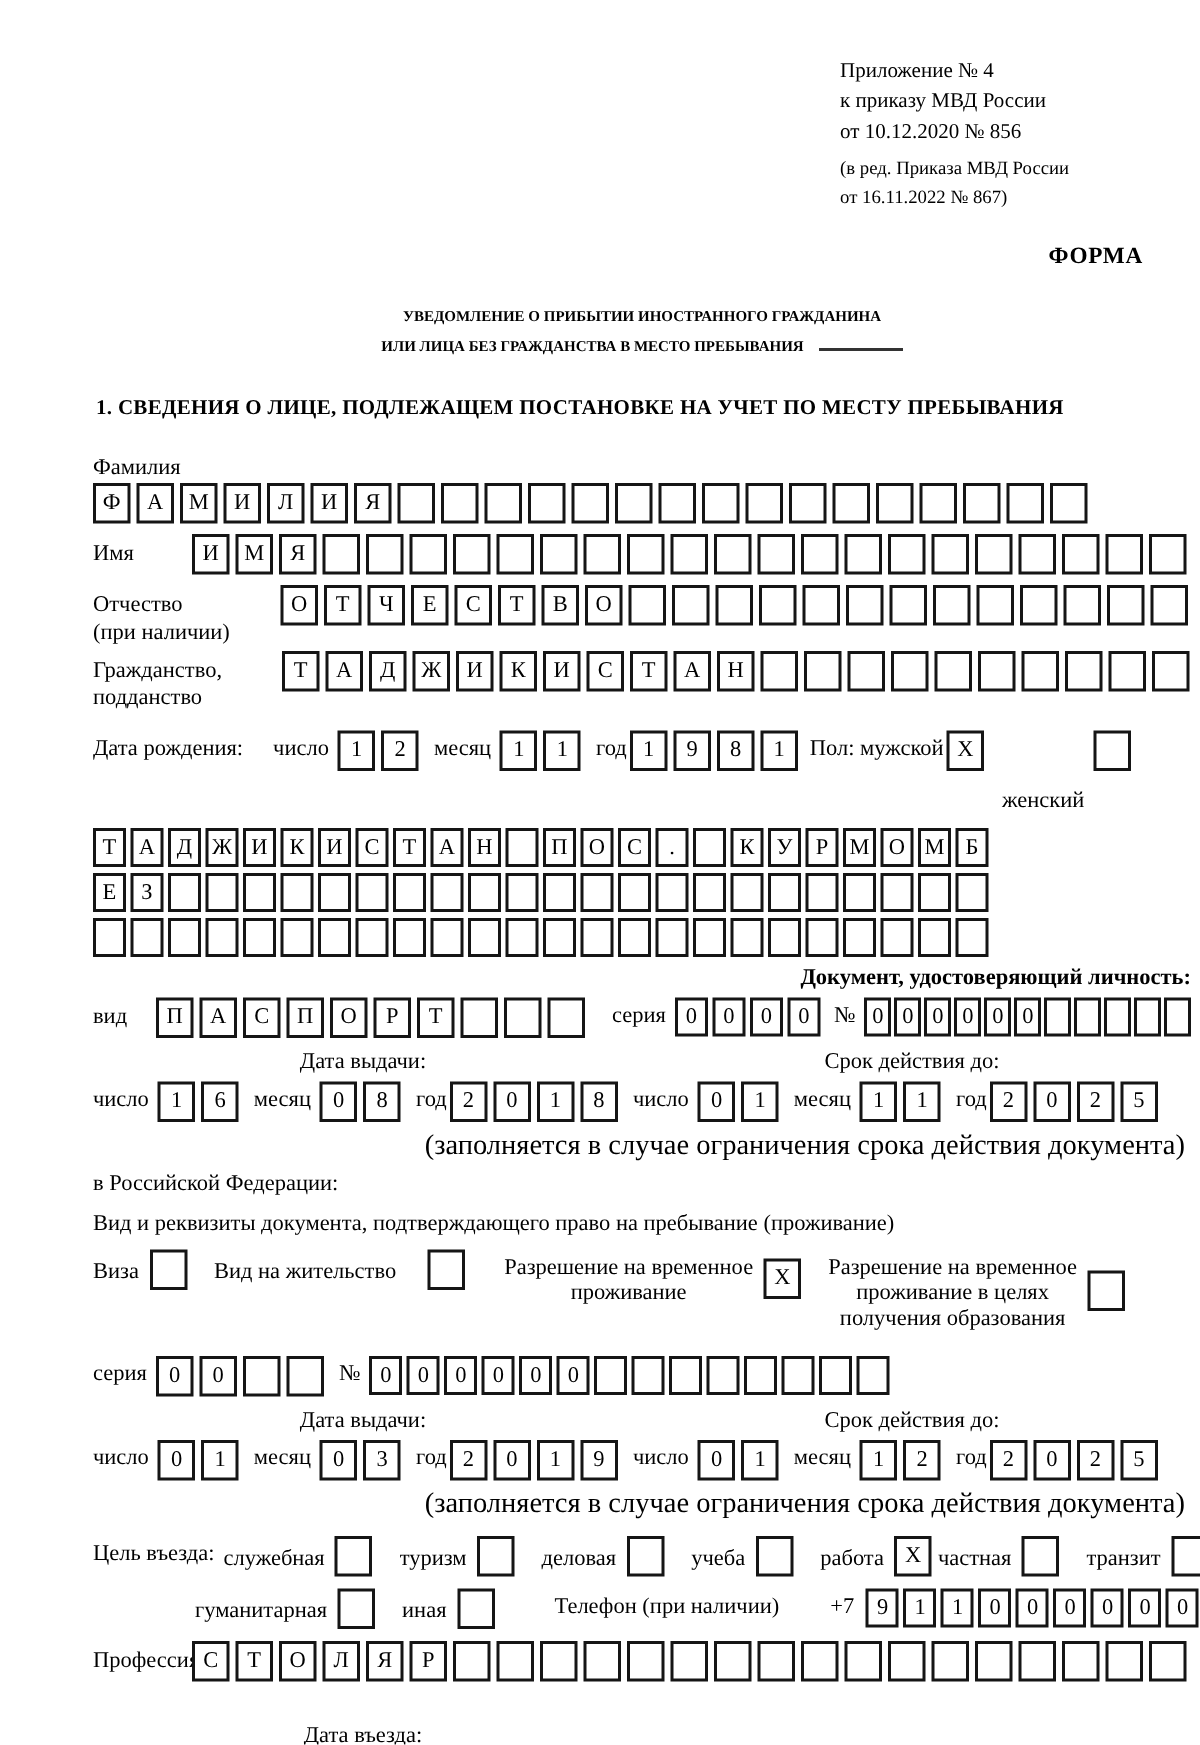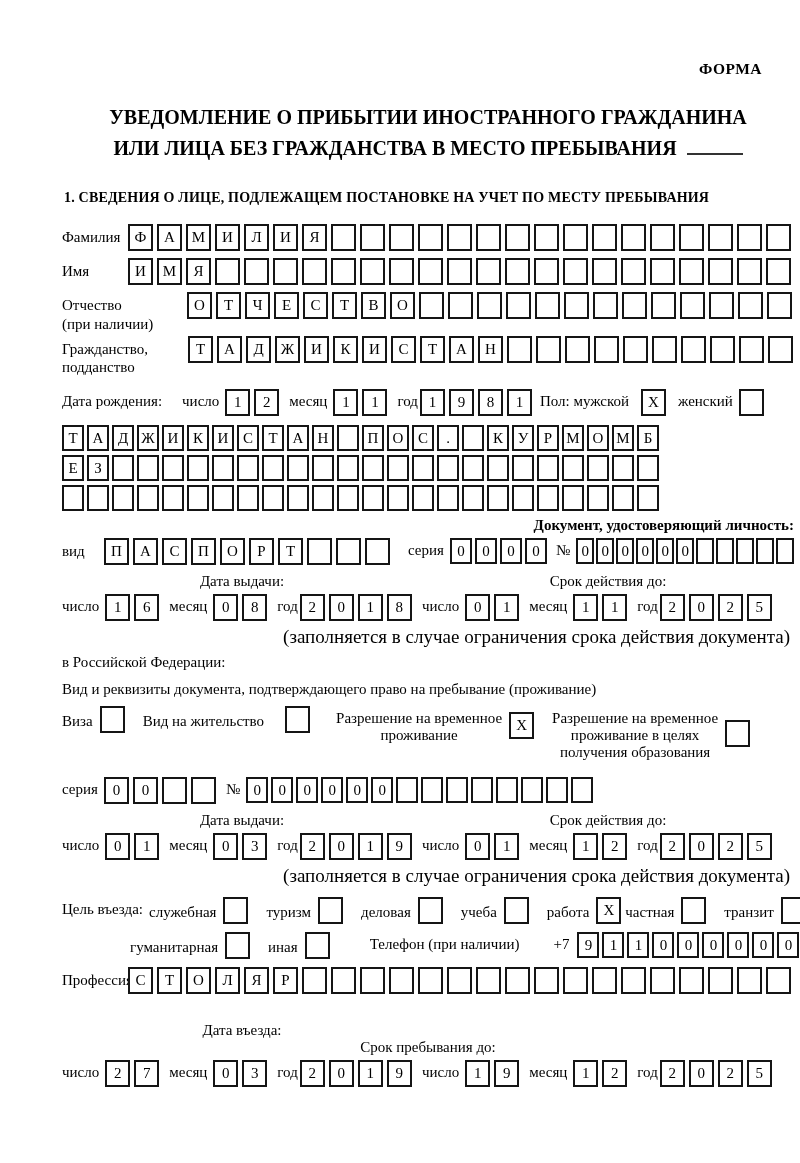--- a/index.html
+++ b/index.html
@@ -10,21 +10,21 @@
     color: #000; font-size: 15px;
   }
   .page { padding: 38px 6px 0 62px; }
 
   
   .hdr-note { margin-left: 498px; line-height: 1.45; font-size: 14px; }
   .hdr-note .sub { font-size: 12.5px; margin-top: 4px; line-height: 1.5; }
   .forma { text-align: right; padding-right: 32px; font-weight: bold; font-size: 15.5px; margin-top: 22px; letter-spacing: .5px; }
 
   
-  .title { text-align: center; font-weight: bold; font-size: 20px; margin-top: 24px; line-height: 1.55; }
+  .title { text-align: center; font-weight: bold; font-size: 10px; margin-top: 24px; line-height: 1.55; }
   .blank-line { display: inline-block; width: 56px; border-bottom: 2px solid #333; height: 14px; margin-left: 10px; }
   .sec-head { font-weight: bold; font-size: 14px; margin-top: 26px; margin-left: 2px; letter-spacing: .2px; }
 
   
   .row { display: flex; align-items: flex-start; margin-top: 7px; }
   .lbl { flex: none; line-height: 1.25; padding-top: 4px; white-space: pre-line; }
   .cells { display: inline-flex; flex: none; }
   .cellcol { display: flex; flex-direction: column; }
   .cellcol .cells { margin-bottom: 4px; }
   .cell {
@@ -57,32 +57,41 @@
   .opt .txt { padding-top: 4px; margin-right: 7px; white-space: pre-line; }
   .opt .txt.ctr { text-align: center; }
   .optrow { display: flex; align-items: flex-start; margin-top: 14px; }
   .gap14 { width: 14px; flex: none; } .gap22 { width: 22px; flex: none; } .gap30 { width: 30px; flex: none; }
 </style>
 </head>
 <body>
 
 <div class="page">
 
+  <div class="hdr-note">
+    <div>Приложение № 4</div>
+    <div>к приказу МВД России</div>
+    <div>от 10.12.2020 № 856</div>
+    <div class="sub">
+      <div>(в ред. Приказа МВД России</div>
+      <div>от 16.11.2022 № 867)</div>
+    </div>
+  </div>
   <div class="forma">ФОРМА</div>
 
   <div class="title">
     <div>УВЕДОМЛЕНИЕ О ПРИБЫТИИ ИНОСТРАННОГО ГРАЖДАНИНА</div>
     <div>
       <span>ИЛИ ЛИЦА БЕЗ ГРАЖДАНСТВА В МЕСТО ПРЕБЫВАНИЯ</span><span class="blank-line"></span>
     </div>
   </div>
 
   <div class="sec-head">1. СВЕДЕНИЯ О ЛИЦЕ, ПОДЛЕЖАЩЕМ ПОСТАНОВКЕ НА УЧЕТ ПО МЕСТУ ПРЕБЫВАНИЯ</div>
 
-  <div class="row" style="margin-top:18px;">
+  <div class="row" style="margin-top:18px;flex-direction:column;">
     <div class="lbl w66">Фамилия</div>
     <div class="cells">
         <span class="cell">Ф</span>
         <span class="cell">А</span>
         <span class="cell">М</span>
         <span class="cell">И</span>
         <span class="cell">Л</span>
         <span class="cell">И</span>
         <span class="cell">Я</span>
         <span class="cell"></span>
@@ -201,23 +210,23 @@
         <span class="cell">1</span>
         <span class="cell">1</span>
       </div>
     <div class="inline-lbl" style="margin-right:2px;">год</div>
     <div class="cells">
         <span class="cell">1</span>
         <span class="cell">9</span>
         <span class="cell">8</span>
         <span class="cell">1</span>
       </div>
-    <div class="inline-lbl" style="margin-left:4px;margin-right:12px;">Пол: мужской</div>
+    <div class="inline-lbl" style="margin-left:4px;margin-right:2px;">Пол: мужской</div>
     <span class="cell">X</span>
-    <div class="inline-lbl" style="margin-left:8px;">женский</div>
+    <div class="inline-lbl" style="margin-left:8px;margin-top:35px;">женский</div>
     <span class="cell"></span>
   </div>
 
   <div class="row" style="margin-top:9px;">
     <div class="cellcol">
       <div class="cells cells-sm">
           <span class="cell">Т</span>
           <span class="cell">А</span>
           <span class="cell">Д</span>
           <span class="cell">Ж</span>

